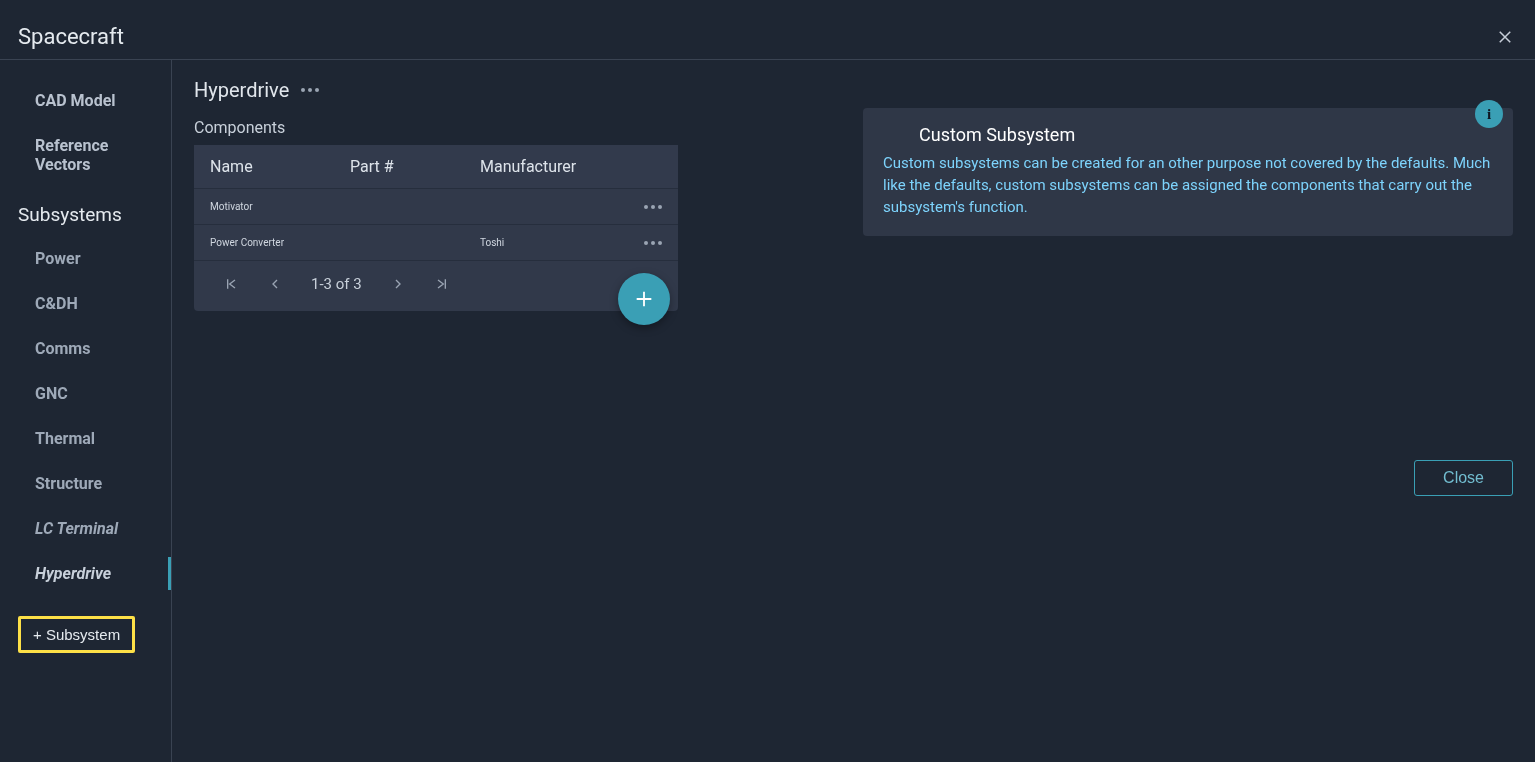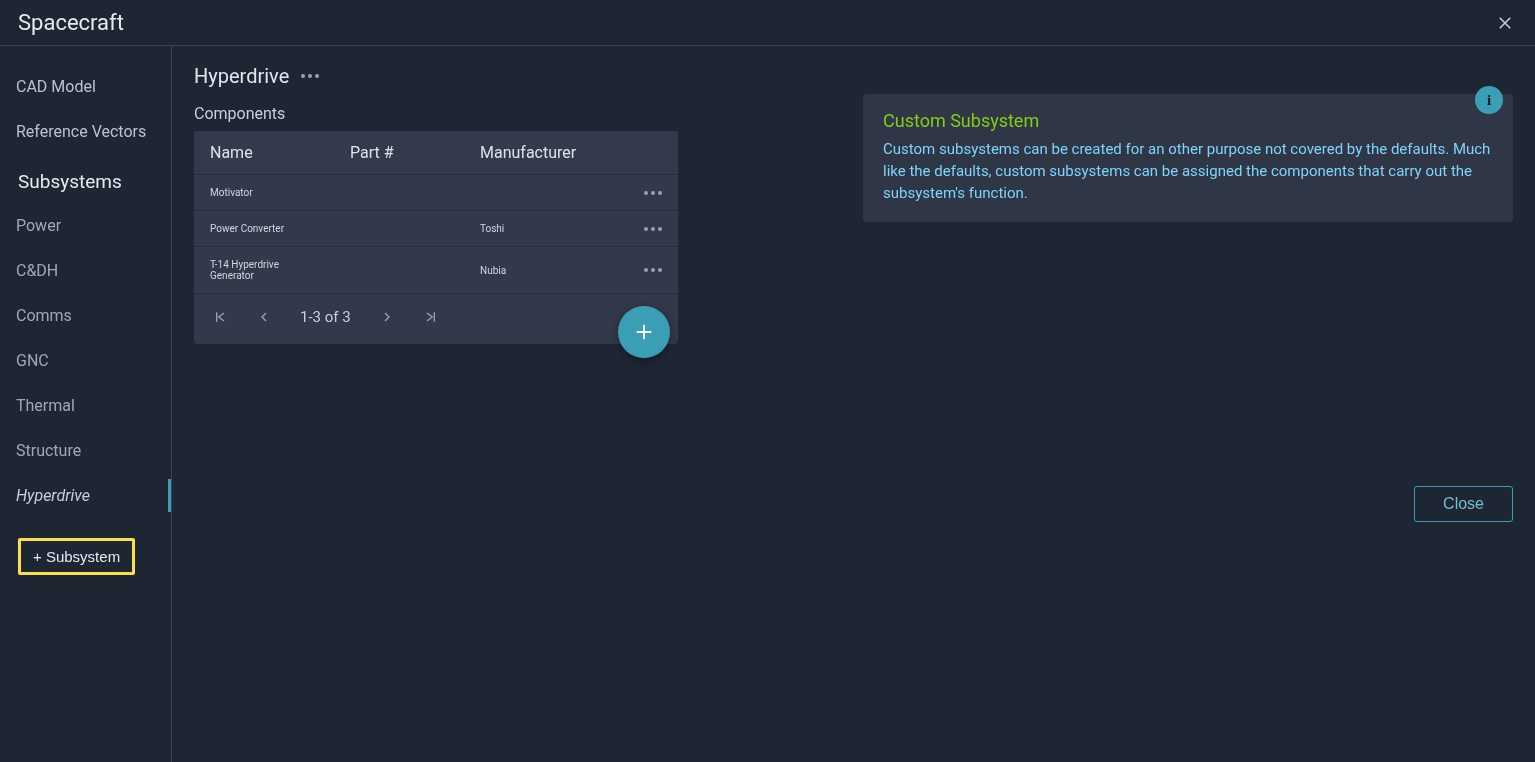--- a/index.html
+++ b/index.html
@@ -1,30 +1,30 @@
 <!DOCTYPE html>
 <html><head>
 <meta charset="utf-8">
 <style>
   * { box-sizing: border-box; margin: 0; padding: 0; }
   html, body { width: 1535px; height: 762px; background:#1e2633; color:#d5dbe2; font-family: -apple-system, BlinkMacSystemFont, "Segoe UI", Roboto, sans-serif; font-size:15px; overflow:hidden; }
   
   
-  .header { display:flex; align-items:center; justify-content:space-between; padding: 10px 18px 10px 18px; border-bottom:1px solid #3a4352; }
+  .header { display:flex; align-items:center; justify-content:space-between; padding: 24px 18px 10px 18px; border-bottom:1px solid #3a4352; }
   .header-title { font-size:22px; font-weight:400; color:#e5eaef; }
   .close-x { width:24px; height:24px; cursor:pointer; color:#c7ced8; display:flex; align-items:center; justify-content:center; }
   .close-x svg { width:18px; height:18px; stroke:currentColor; stroke-width:2; }
   
   
   .body { display:flex; height:calc(100% - 46px); }
   .sidebar { width:172px; border-right:1px solid #3a4352; padding-top:18px; display:flex; flex-direction:column; position:relative; }
   .main   { flex:1; padding:18px 22px; position:relative; }
   
   
-  .nav-item { padding:13px 16px; font-size:16px; color:#b9c2cf; cursor:pointer; }
+  .nav-item { padding:13px 35px; font-size:16px; color:#b9c2cf; cursor:pointer;font-weight:bold; }
   .nav-item.dim { color:#9ea9b8; }
   .nav-heading { padding:16px 18px 10px 18px; font-size:19px; color:#e5eaef; font-weight:400; }
   .nav-item.italic { font-style:italic; }
   .nav-item.active { position:relative; font-style:italic; color:#c8d0da; }
   .nav-item.active::after { content:""; position:absolute; right:0; top:6px; bottom:6px; width:3px; background:#3a9fb5; }
   .add-subsystem-wrap { padding: 20px 18px; }
   .add-subsystem { display:inline-block; padding:7px 12px; border:3px solid #fde047; color:#e5eaef; font-size:15px; cursor:pointer; background:transparent; border-radius:2px; }
   
   
   .section-title-row { display:flex; align-items:center; gap:12px; }
@@ -40,38 +40,38 @@
   thead th { text-align:left; font-weight:400; font-size:16px; color:#dde3ea; padding:12px 16px; background:#323a4c; }
   tbody td { padding:12px 16px; font-size:10px; color:#d0d7e0; border-top:1px solid #262e3d; vertical-align:middle; }
   tbody tr td:first-child { width:140px; }
   tbody tr td:nth-child(2) { width:130px; }
   tbody tr td:nth-child(3) { width:auto; }
   tbody tr td:last-child { width:50px; text-align:right; }
   .row-dots { cursor:pointer; color:#c3cbd6; }
   .row-dots .dots-h span { width:4px; height:4px; }
   
   
-  .table-footer { display:flex; align-items:center; gap:28px; padding:14px 18px 18px 18px; color:#9aa4b3; border-top:1px solid #262e3d; }
+  .table-footer { display:flex; align-items:center; gap:28px; padding:14px 18px 18px 29px; color:#9aa4b3; border-top:1px solid #262e3d; }
   .pg-btn { cursor:pointer; display:flex; align-items:center; }
   .pg-btn svg { width:16px; height:16px; stroke:currentColor; stroke-width:2; fill:none; }
   .pg-text { color:#c8d0da; font-size:15px; }
   
   
   .fab { position:absolute; right:-2px; bottom:-14px; transform:translate(-10px, 0); }
   .fab-btn { width:52px; height:52px; border-radius:50%; background:#3a9fb5; display:flex; align-items:center; justify-content:center; cursor:pointer; box-shadow:0 3px 8px rgba(0,0,0,0.35); }
   .fab-btn svg { width:22px; height:22px; stroke:#fff; stroke-width:2; }
   
   
   .info-panel { position:absolute; top:48px; right:22px; width:650px; background:#2f3747; border-radius:4px; padding:16px 20px 18px 20px; }
-  .info-title { color:#84cc16; font-size:18px; font-weight:400; margin-bottom:8px; }
+  .info-title { color:#ffffff; font-size:18px; font-weight:400; margin-bottom:8px;margin-left:36px; }
   .info-body { color:#7dd3fc; font-size:15px; line-height:1.45; }
   .info-badge { position:absolute; top:-8px; right:10px; width:28px; height:28px; border-radius:50%; background:#3a9fb5; color:#0f1722; display:flex; align-items:center; justify-content:center; font-family: Georgia, serif; font-weight:bold; font-size:15px; cursor:default; }
   
   
-  .close-btn-wrap { position:absolute; right:22px; top:440px;margin-left:14px; }
+  .close-btn-wrap { position:absolute; right:22px; top:400px;margin-left:14px; }
   .close-btn { padding:8px 28px; border:1px solid #3a9fb5; color:#72bdd0; background:transparent; font-size:16px; border-radius:3px; cursor:pointer; }
 </style>
 </head>
 <body>
 
 <div class="header">
   <div class="header-title">Spacecraft</div>
   <div class="close-x">
     <svg viewBox="0 0 24 24">
         <path d="M5 5 L19 19 M19 5 L5 19" fill="none"></path>
@@ -86,20 +86,21 @@
         <div class="nav-item">Reference Vectors</div>
       </div>
     <div class="nav-heading">Subsystems</div>
     <div id="sub-items">
         <div class="nav-item dim">Power</div>
         <div class="nav-item dim">C&amp;DH</div>
         <div class="nav-item dim">Comms</div>
         <div class="nav-item dim">GNC</div>
         <div class="nav-item dim">Thermal</div>
         <div class="nav-item dim">Structure</div>
+        <div class="nav-item dim italic">LC Terminal</div>
         <div class="nav-item dim italic active">Hyperdrive</div>
       </div>
     <div class="add-subsystem-wrap">
       <button class="add-subsystem">+ Subsystem</button>
     </div>
   </div>
 
   <div class="main">
     <div class="section-title-row">
       <div class="section-title">Hyperdrive</div>
@@ -131,32 +132,20 @@
                   <span></span>
                   <span></span>
                   <span></span>
                 </div>
               </td>
             </tr>
             <tr>
               <td>Power Converter</td>
               <td></td>
               <td>Toshi</td>
-              <td class="row-dots">
-                <div class="dots-h">
-                  <span></span>
-                  <span></span>
-                  <span></span>
-                </div>
-              </td>
-            </tr>
-            <tr>
-              <td>T-14 Hyperdrive Generator</td>
-              <td></td>
-              <td>Nubia</td>
               <td class="row-dots">
                 <div class="dots-h">
                   <span></span>
                   <span></span>
                   <span></span>
                 </div>
               </td>
             </tr>
           </tbody>
       </table>

